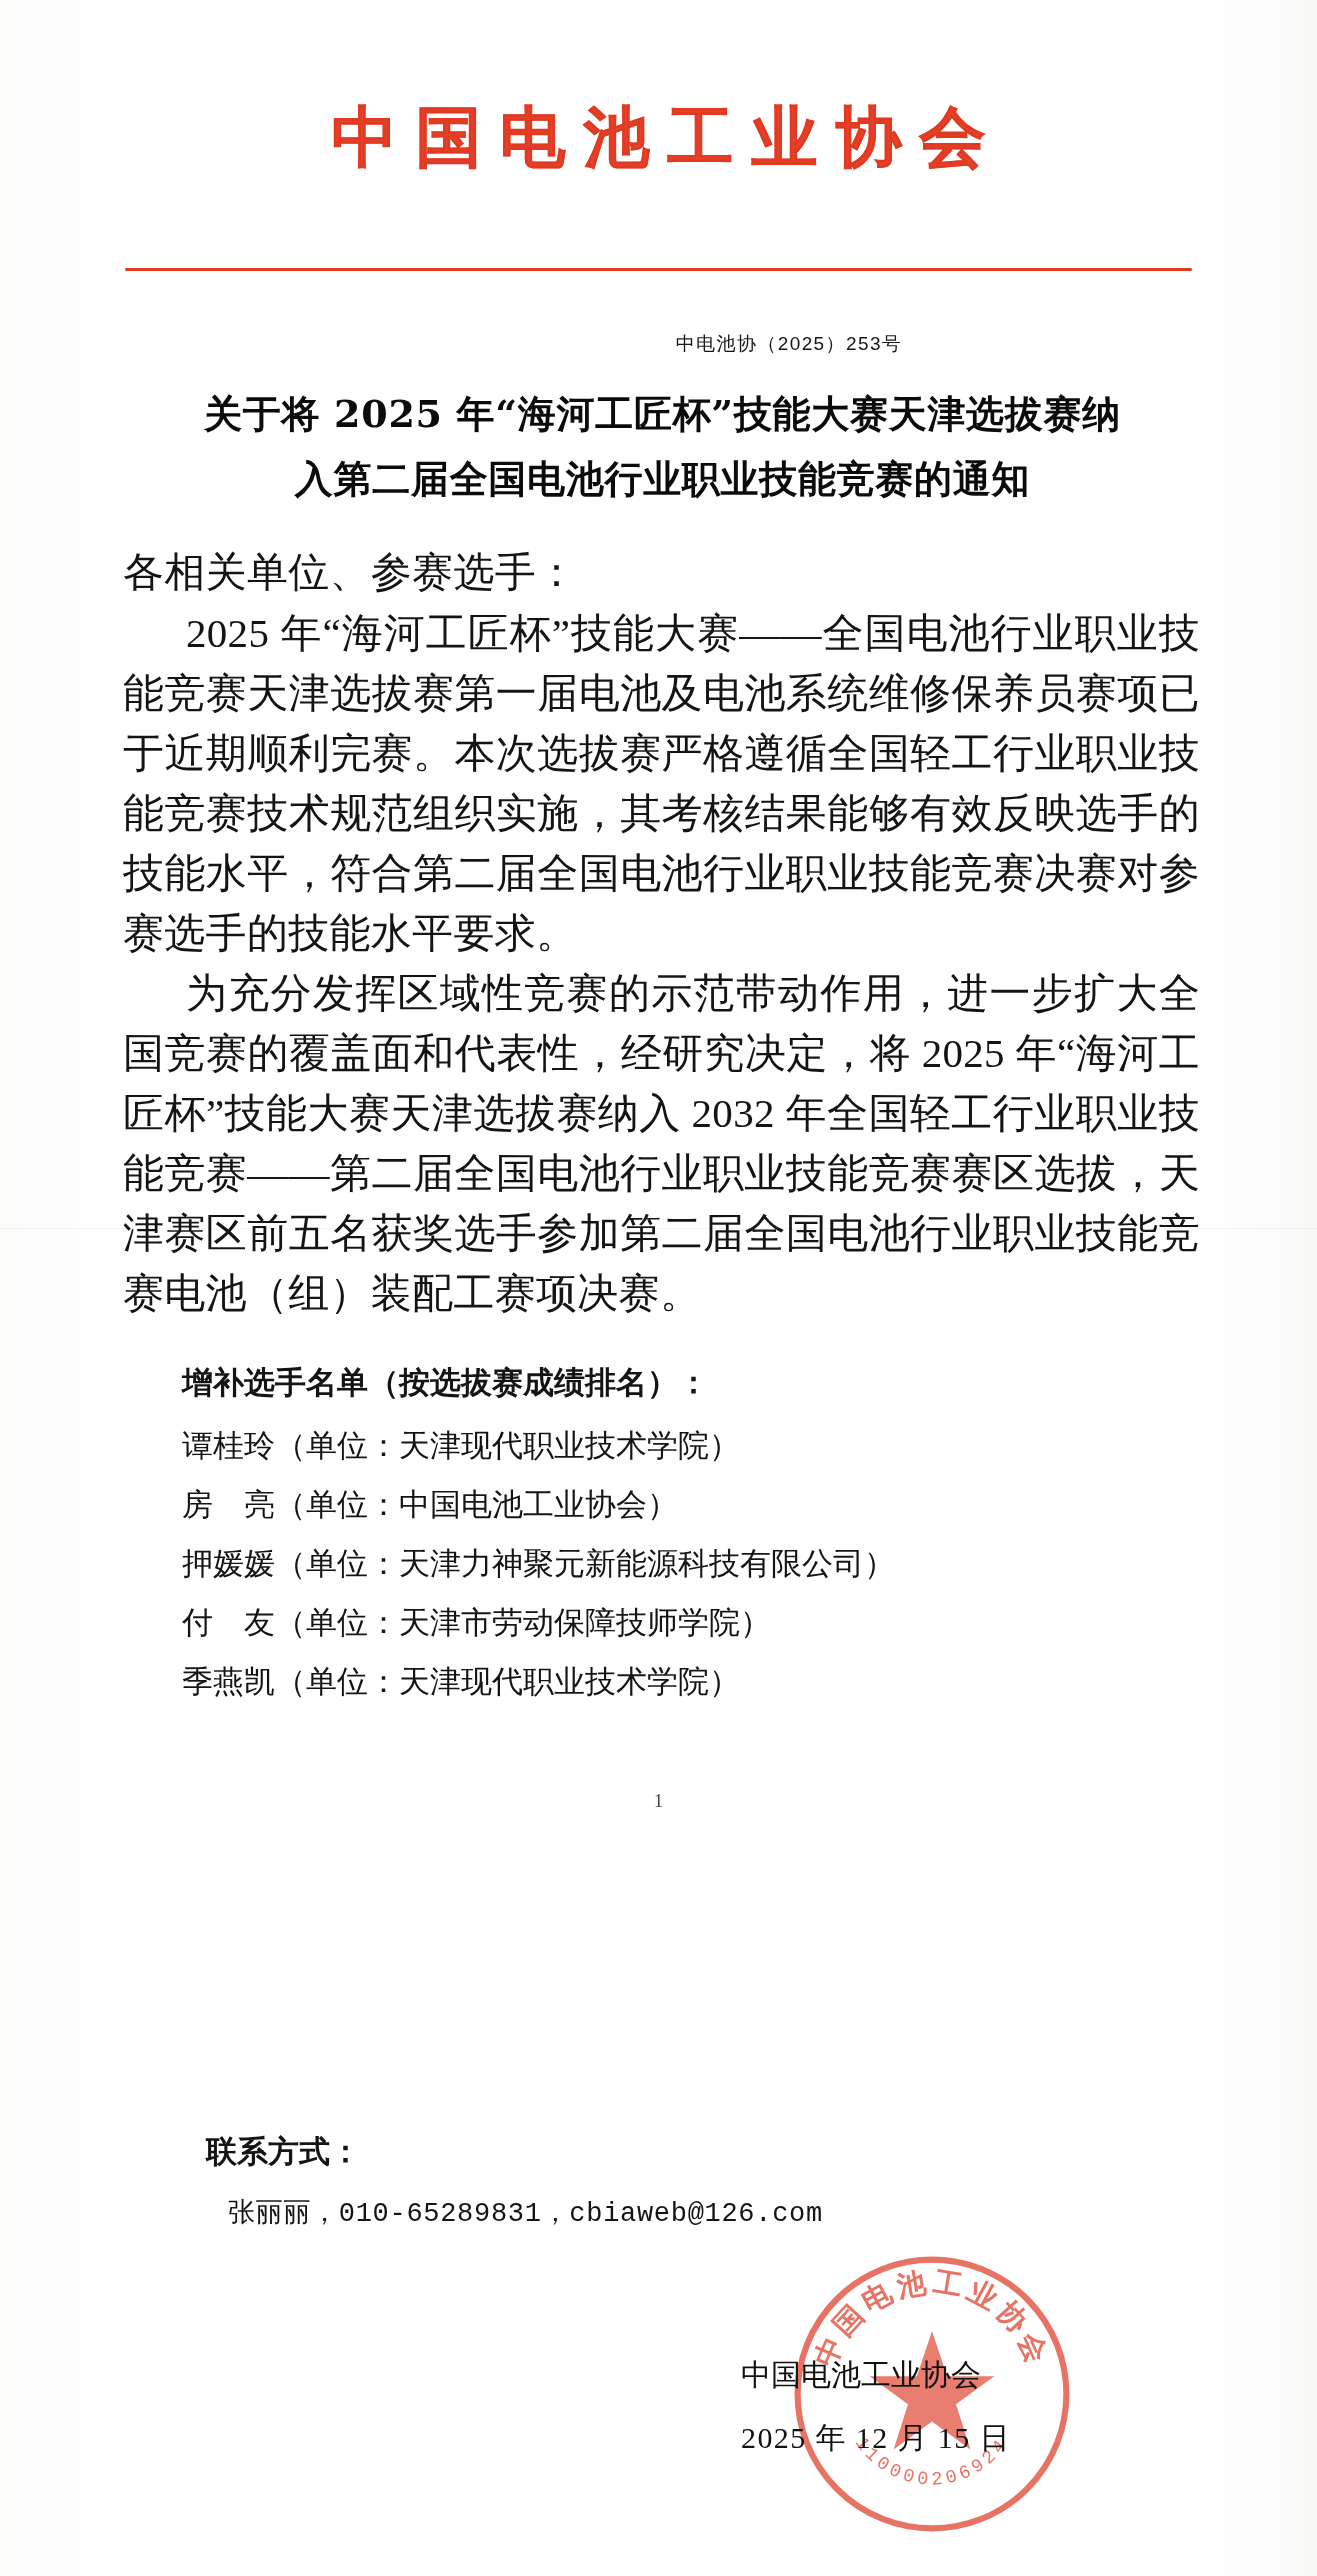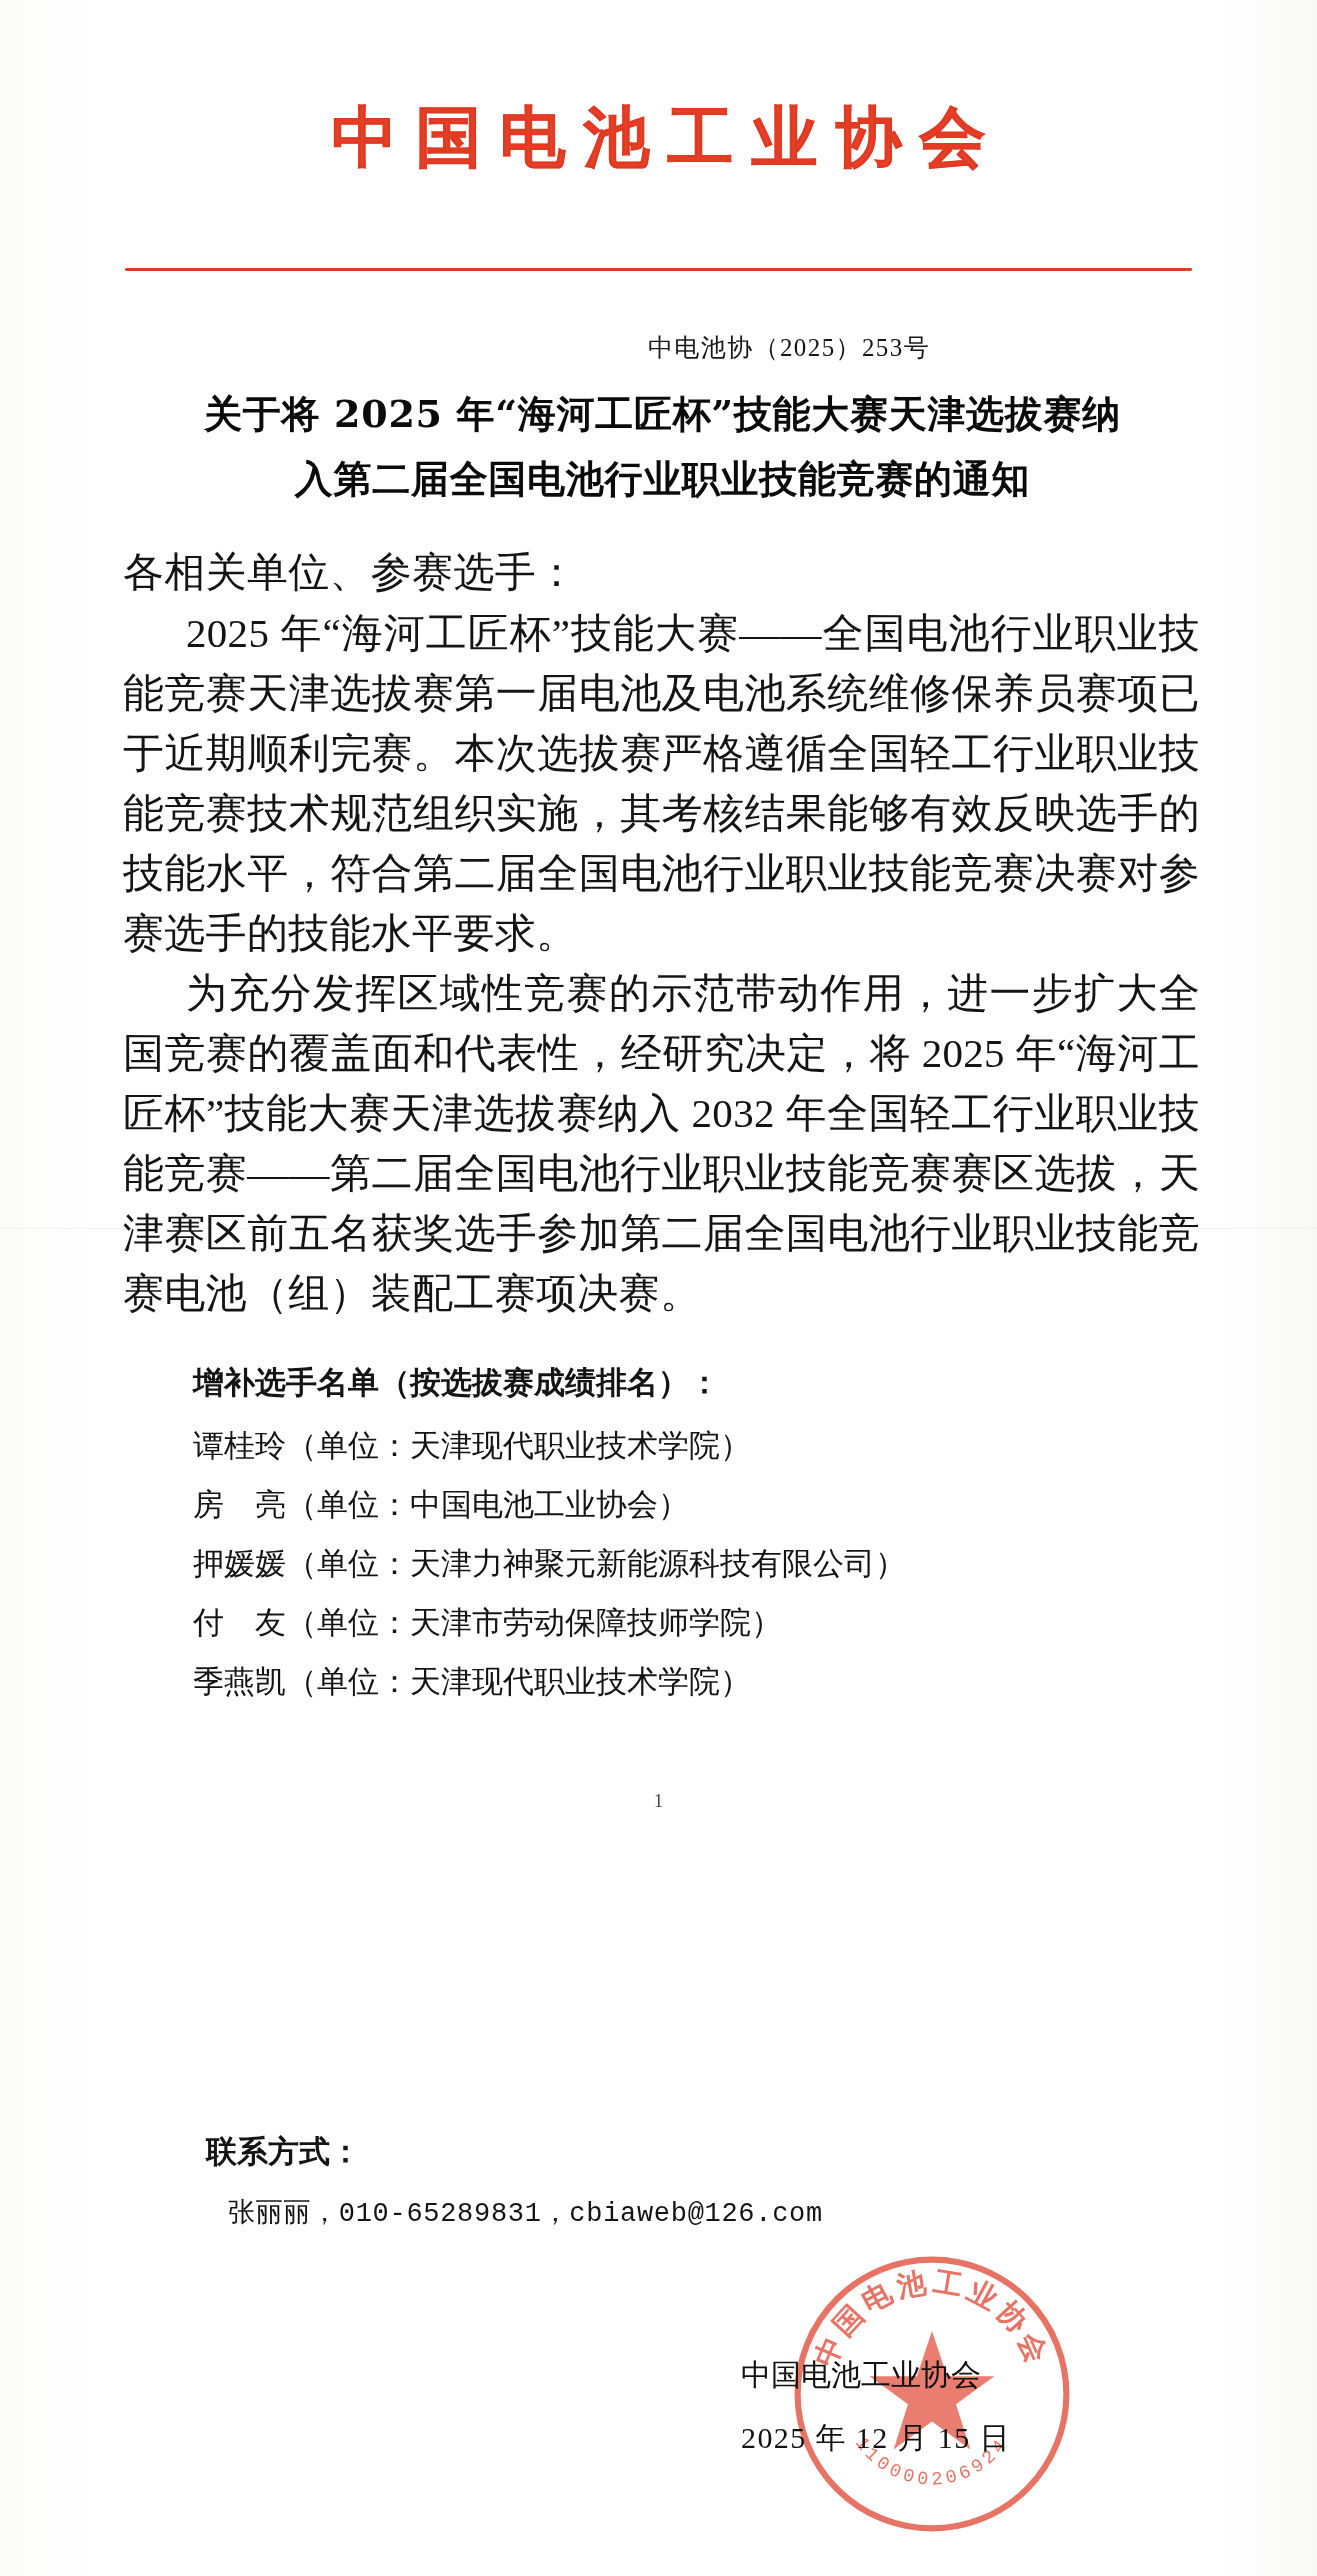--- a/index.html
+++ b/index.html
@@ -52,24 +52,24 @@
     background:#e03a22;
     border-radius:1.4px;
   }
 
   
   .doc-number{
     position:absolute;
     top:331px;
     left:0;right:0;
     text-align:center;
-    font-size:25px;
+    font-size:19px;
     letter-spacing:1.4px;
     color:#161616;
-    font-family:Liberation Serif, serif;
+    font-family:Liberation Sans, sans-serif;
     padding-left:261px;
   }
 
   
   .doc-title{
     position:absolute;
     top:381px;
     left:117px;
     width:1091px;
     text-align:center;
@@ -104,21 +104,21 @@
     text-align:justify;
     text-align-last:left;
     word-break:break-all;
   }
   .para + .para{margin-top:0;}
 
   
   .list-block{
     position:absolute;
     top:1353px;
-    left:193px;
+    left:182px;
     width:1008px;
     font-size:31px;
     line-height:59px;
     color:#141414;
   }
   .list-heading{
     font-weight:bold;
     font-family:"DejaVu Serif","Liberation Serif",serif;
     white-space:nowrap;
     margin-bottom:4.1px;

